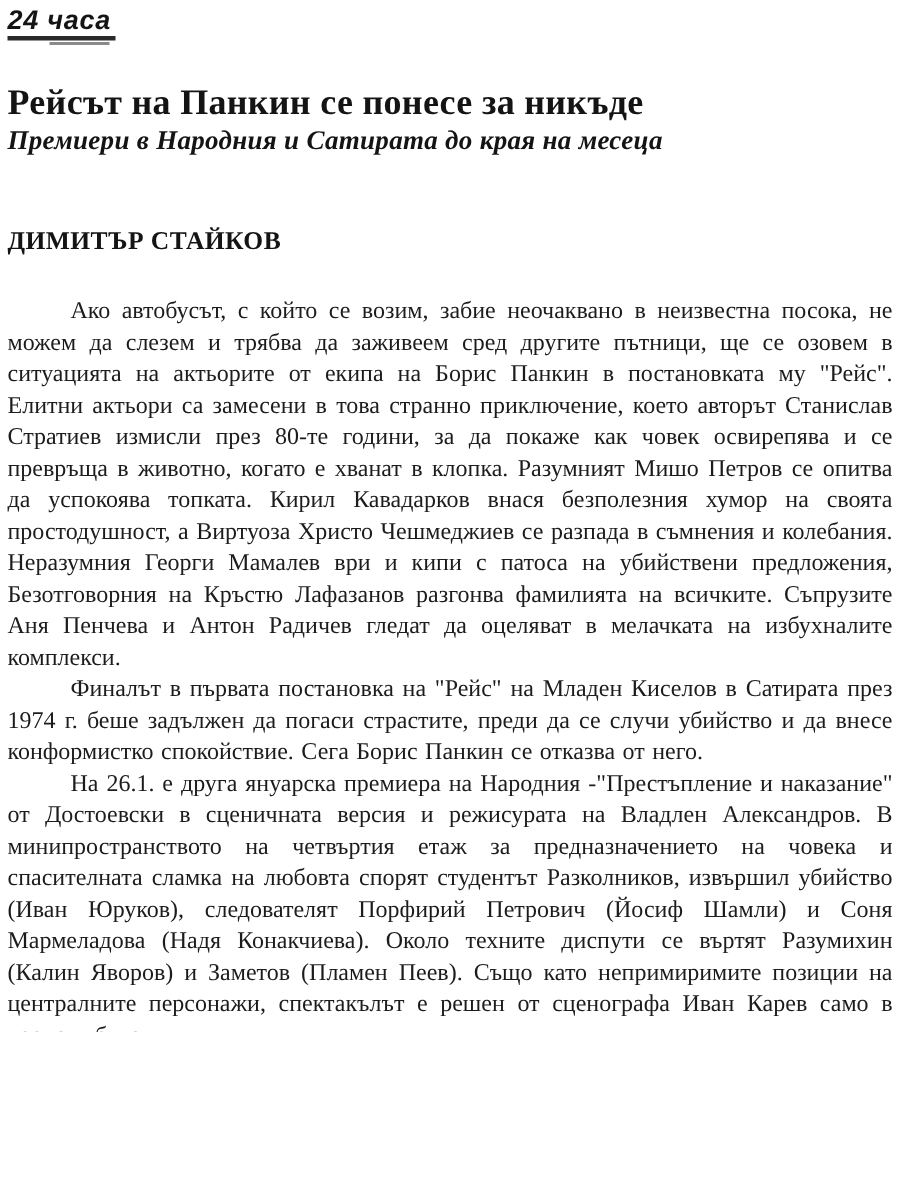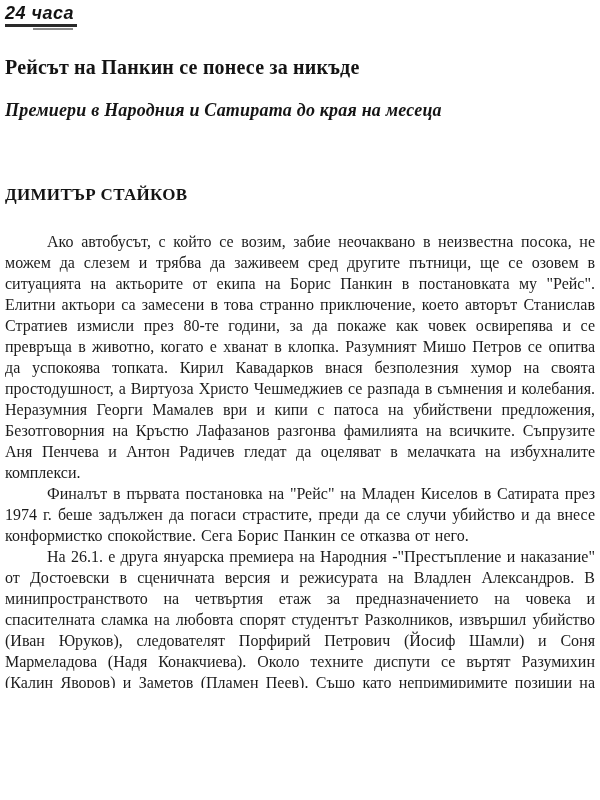--- a/index.html
+++ b/index.html
@@ -43,38 +43,37 @@
     margin-left: 28px;
     margin-top: 1px;
   }
   .dateline {
     font-weight: bold;
     font-size: 17px;
     margin-top: 3px;
     color: #141414;
   }
   .headline {
-    font-size: 20px;
+    font-size: 24px;
     font-weight: bold;
     margin-top: 24px;
     color: #141414;
     letter-spacing: 0.2px;
   }
   .subtitle {
     font-size: 18px;
     font-weight: bold;
     font-style: italic;
-    margin-top: 21px;
     color: #141414;
     letter-spacing: 0.2px;
   }
   .author {
     font-size: 17px;
     font-weight: bold;
-    margin-top: 64px;
+    margin-top: 47px;
     color: #141414;
     letter-spacing: 0.3px;
   }
   .article-body {
     margin-top: 26px;
     font-size: 16px;
     line-height: 21px;
     text-align: justify;
     color: #1c1c1c;
   }

